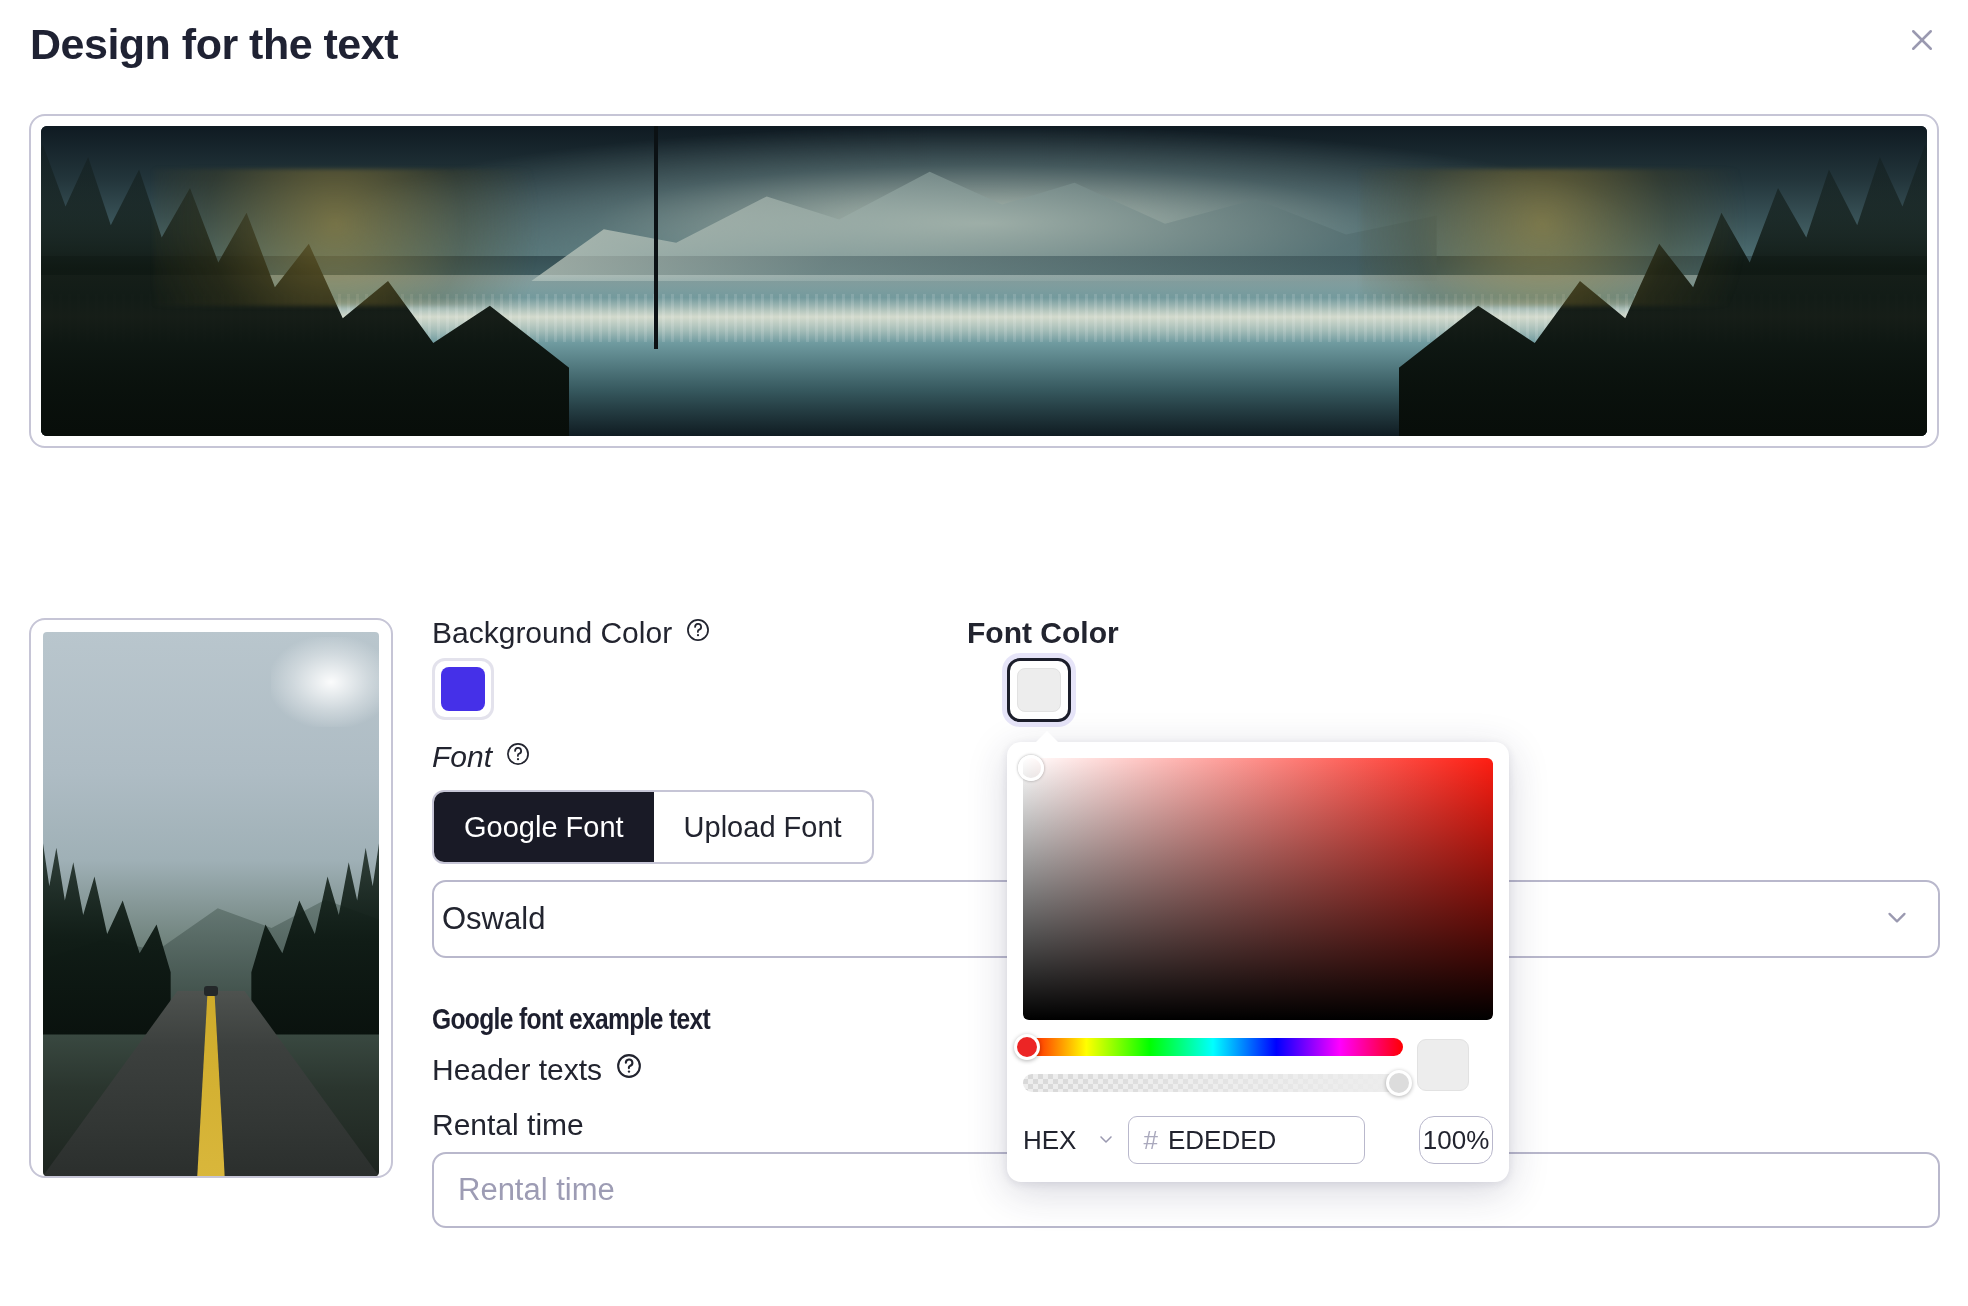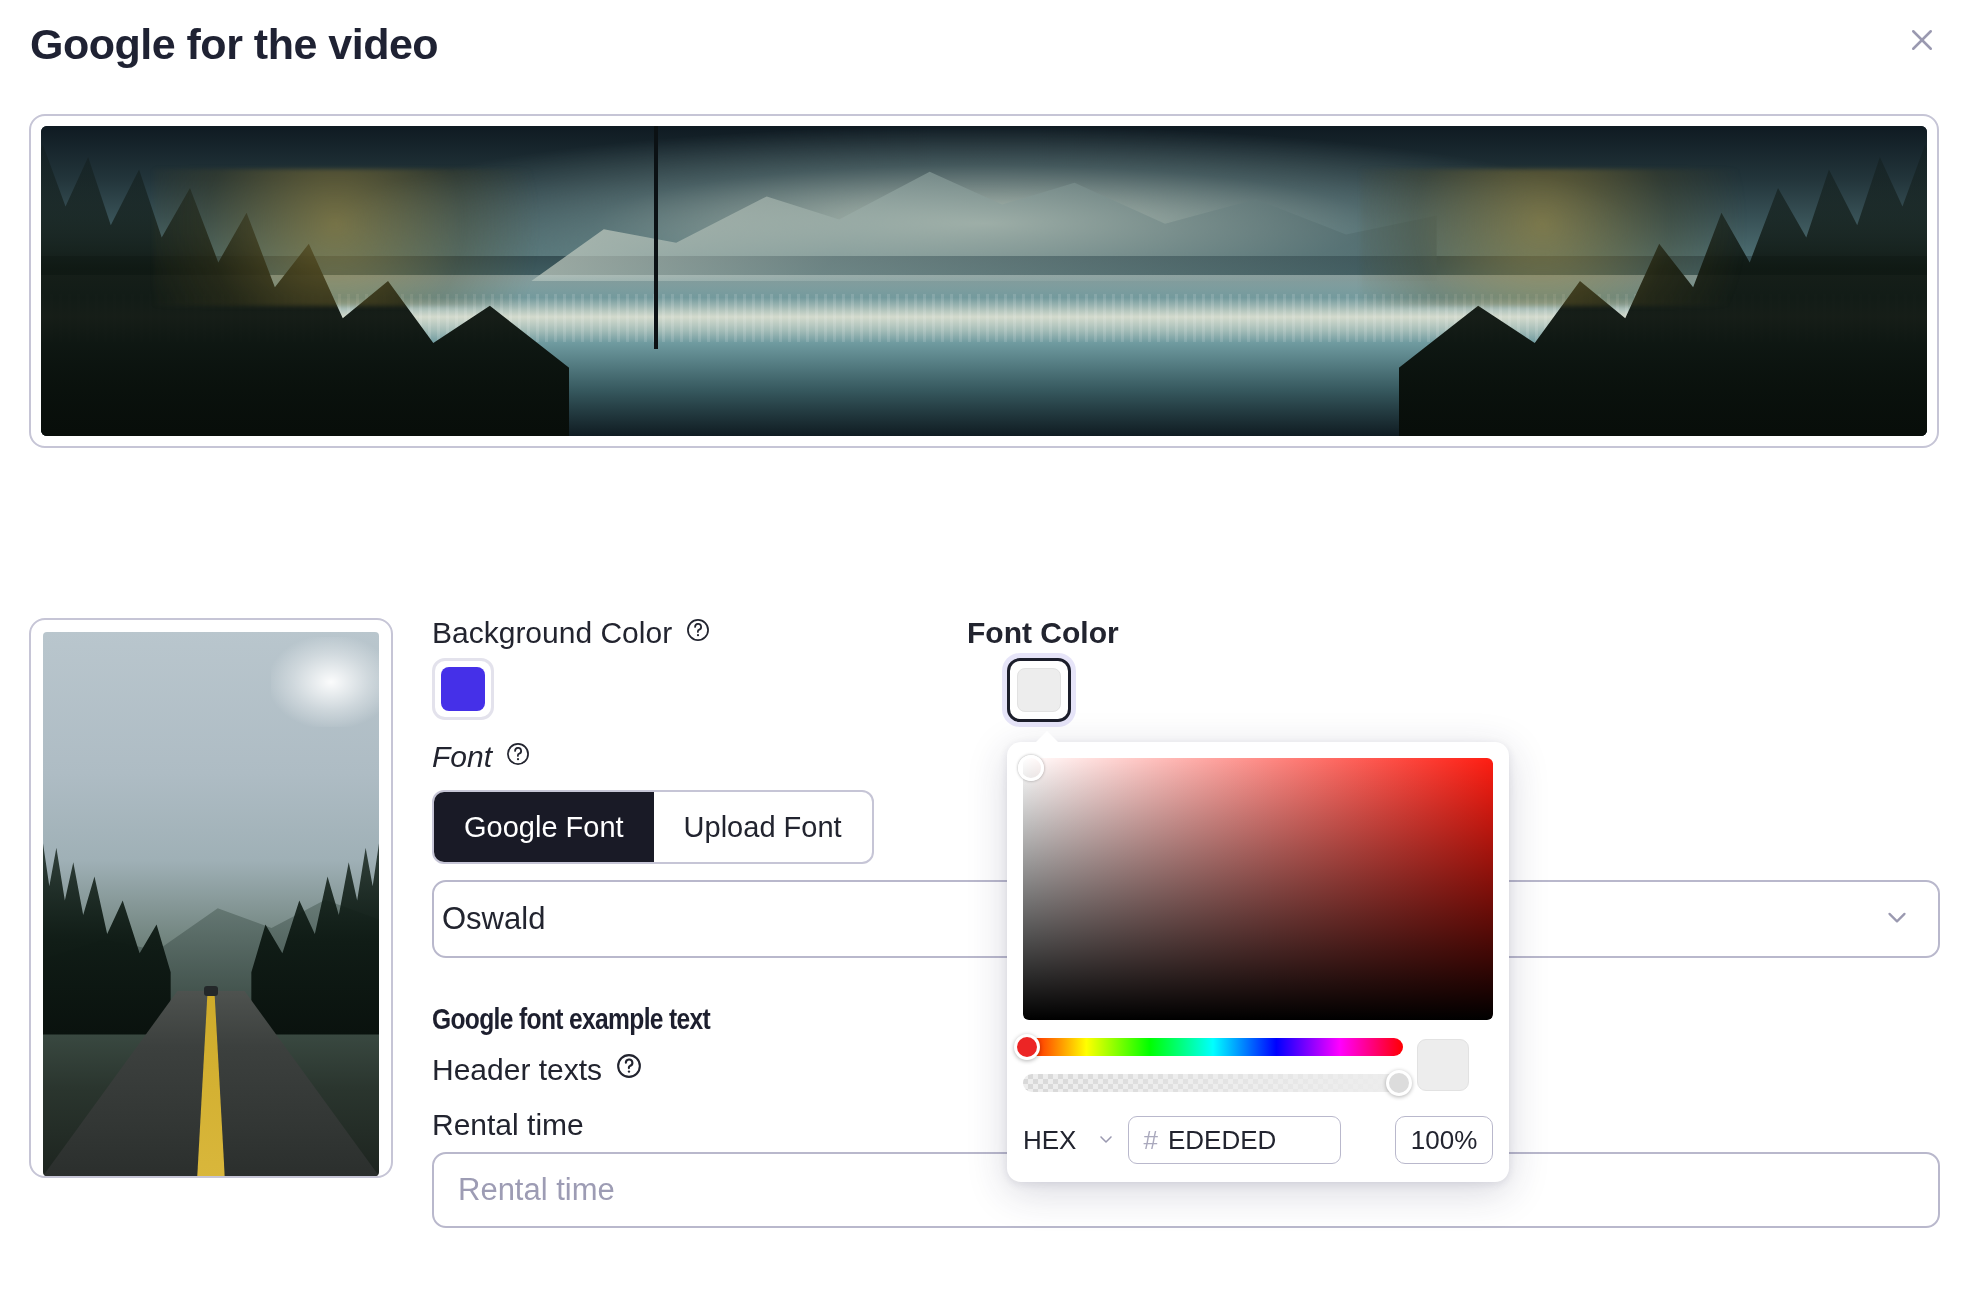--- a/index.html
+++ b/index.html
@@ -298,30 +298,30 @@
     display: flex; align-items: center; gap: 10px; padding: 0 14px;
     background: #fff;
   }
   .hex-hash { color: #aaa9bd; font-size: 26px; }
   .hex-value {
     border: none; outline: none; background: transparent;
     font-family: "Liberation Sans", sans-serif;
     font-size: 26px; color: #22242f; width: 100%; padding: 0;
   }
   .opacity-field {
-    width: 98px; height: 48px; border: 1.5px solid #b9b8cc; border-radius: 10px;
+    width: 74px; height: 48px; border: 1.5px solid #b9b8cc; border-radius: 15px;
     display: flex; align-items: center; justify-content: center;
     font-size: 26px; color: #22242f; background: #fff; margin-left: 42px;
   }
 </style>
 </head>
 <body>
 
 <div class="modal-header">
-  <div class="modal-title">Google for the video</div>
+  <div class="modal-title">Design for the text</div>
   <button class="close-btn">
     <span>
       <svg width="30" height="30" viewBox="0 0 24 24" fill="none" stroke="#9a99b0" stroke-width="2" stroke-linecap="round">
         <line x1="5" y1="5" x2="19" y2="19"></line>
         <line x1="19" y1="5" x2="5" y2="19"></line>
       </svg>
     </span>
   </button>
 </div>
 

